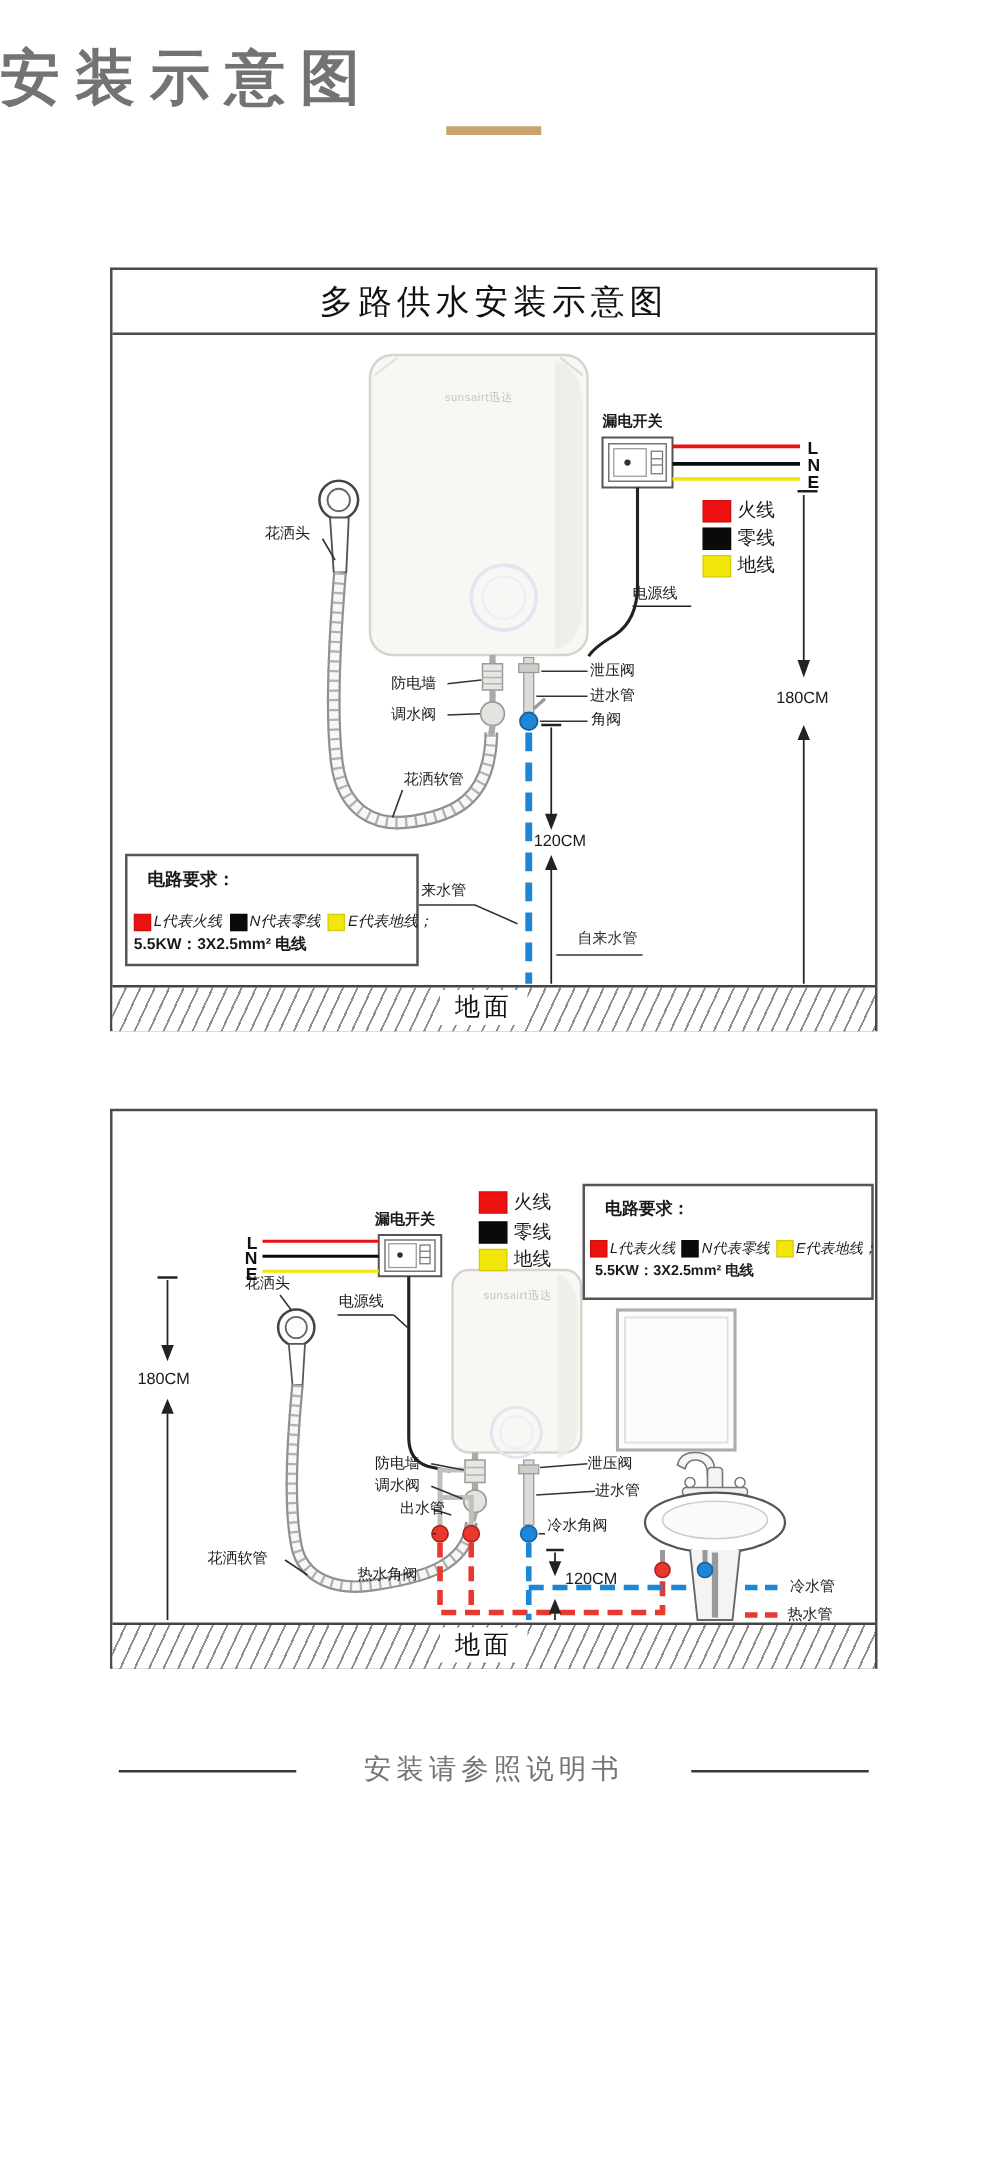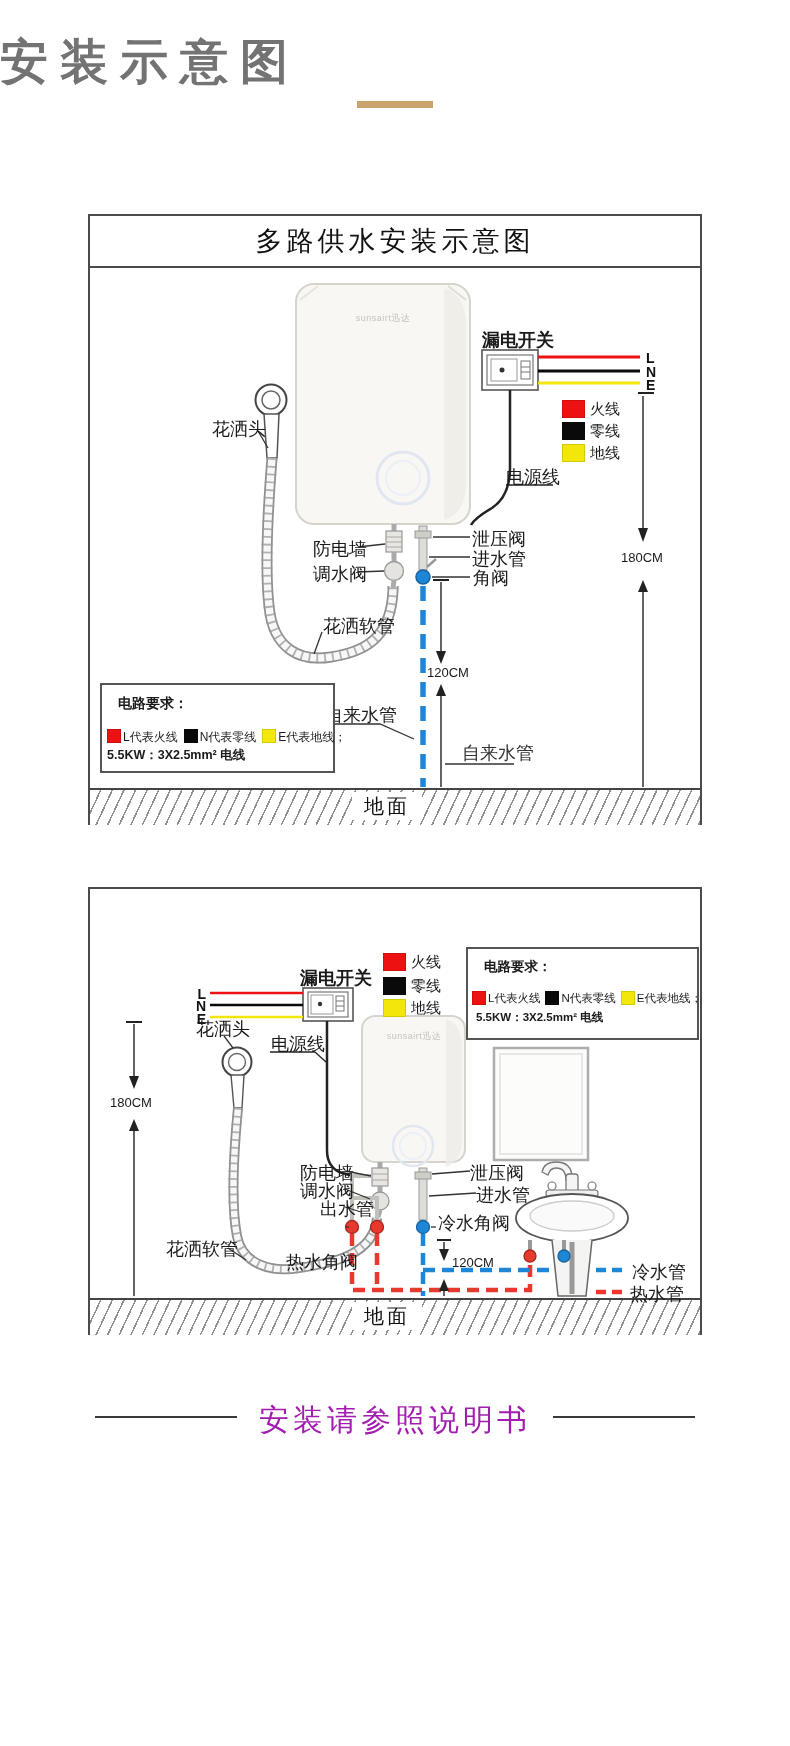--- a/index.html
+++ b/index.html
@@ -1,44 +1,44 @@
 <!DOCTYPE html>
 <html><head>
 <meta charset="utf-8">
 <style>
   html,body{margin:0;padding:0;background:#ffffff;}
   #page{position:relative;width:790px;height:1746px;background:#fff;overflow:hidden;
         font-family:"Liberation Sans","DejaVu Sans",sans-serif;color:#1a1a1a;}
   #art{position:absolute;left:0;top:0;z-index:0;}
-  .lbl{position:absolute;font-size:18px;line-height:1.1;white-space:nowrap;color:#1a1a1a;z-index:2;}
+  .lbl{position:absolute;font-size:12px;line-height:1.1;white-space:nowrap;color:#1a1a1a;z-index:2;}
   .b{font-weight:700;}
   .t13{font-size:13px;}
   .t15{font-size:15px;}
   .brand{font-size:9px;color:#c6c3bd;text-align:center;letter-spacing:.5px;}
   .page-title{position:absolute;left:0;top:30px;width:100%;text-align:left;font-size:48px;
               font-weight:700;letter-spacing:12px;color:#737373;z-index:2;}
   .gold-bar{position:absolute;left:357px;top:101px;width:76px;height:7px;background:#c9a36b;z-index:2;}
   .page-sub{position:absolute;left:0;top:120px;width:100%;text-align:center;font-size:15px;
             letter-spacing:2px;color:#a9a9a9;z-index:2;}
   .dbox{position:absolute;border:2px solid #4b4b4b;background:transparent;z-index:1;}
   .dtitle{position:absolute;border-bottom:2px solid #4b4b4b;text-align:center;font-size:27px;
           letter-spacing:4px;color:#111;z-index:2;}
   .ground{position:absolute;left:90px;width:610px;height:35px;border-top:2px solid #444;z-index:1;
           background:repeating-linear-gradient(115deg,#ffffff 0 9px,#8f8f8f 9px 10.5px);}
   .ground-lbl{position:absolute;background:#fff;padding:0 12px;font-size:20px;letter-spacing:3px;
               color:#111;z-index:2;line-height:28px;}
   .sq{position:absolute;width:21px;height:16px;border:1px solid rgba(0,0,0,.12);z-index:2;}
   .sq-red{background:#ee1111;} .sq-blk{background:#0a0a0a;} .sq-yel{background:#f2e60a;}
   .cbox{position:absolute;border:2px solid #555;background:#fff;z-index:2;}
   .cbox .ct{position:absolute;font-weight:700;}
-  .crow{position:absolute;display:flex;white-space:nowrap;}
+  .crow{position:absolute;display:flex;align-items:center;white-space:nowrap;font-style:italic;}
   .csq{display:inline-block;width:12px;height:12px;margin-right:2px;border:1px solid rgba(0,0,0,.12);}
   .csq.r{background:#ee1111;} .csq.k{background:#0a0a0a;} .csq.y{background:#f2e60a;}
-  .footer-note{position:absolute;left:0;top:1400px;width:100%;text-align:center;font-size:30px;
-               letter-spacing:4px;color:#a21caf;z-index:2;}
+  .footer-note{position:absolute;left:0;top:1400px;width:100%;text-align:center;font-size:22px;
+               letter-spacing:4px;color:#737373;z-index:2;}
   .fline{position:absolute;top:1416px;width:142px;height:2px;background:#3a3a3a;z-index:2;}
   .lne{position:absolute;width:18px;font-size:14px;font-weight:600;color:#111;z-index:2;}
   .rt{text-align:right;}
 </style>
 </head>
 <body>
 
 <div id="page">
 
   <svg id="art" width="790" height="1746" viewBox="0 0 790 1746">

